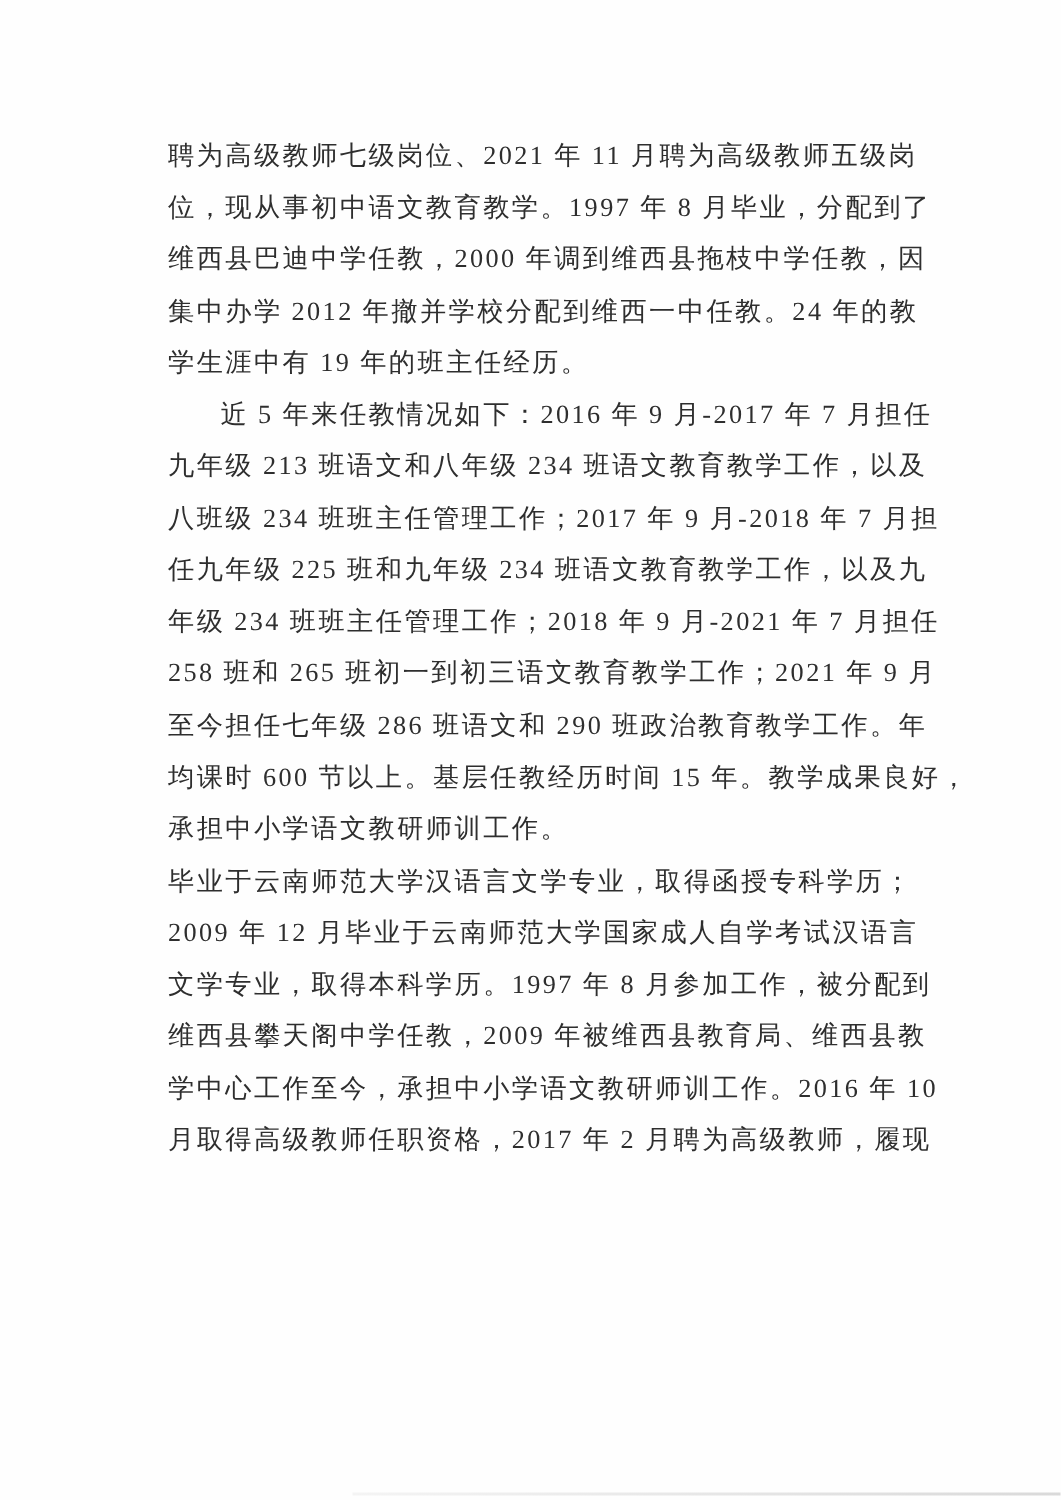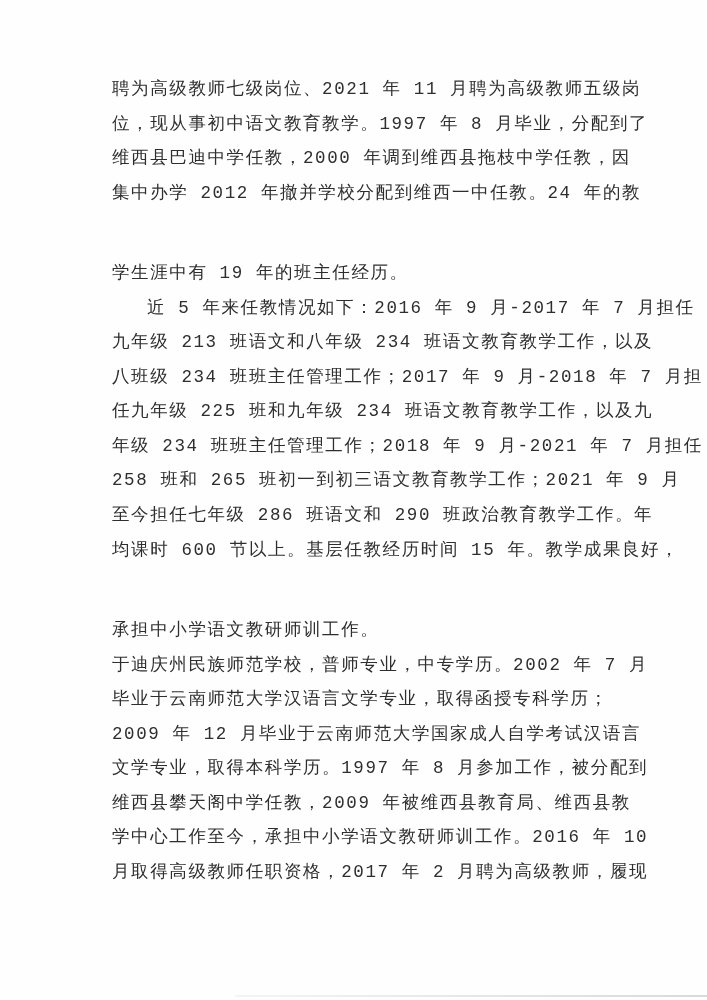--- a/index.html
+++ b/index.html
@@ -16,38 +16,37 @@
   .page {
     position: absolute;
     left: 0; top: 0;
     width: 707px;
     height: 1000px;
     background: #fefefe;
   }
   .text-block {
     position: absolute;
     left: 112px;
-    top: 72px;
+    top: 86px;
     width: 490px;
-    font-family: Liberation Mono, monospace;
+    font-family: Liberation Serif, serif;
     font-size: 17.5px;
     color: #2e2e2e;
     letter-spacing: 1.6px;
   }
   .line {
     height: 34.55px;
     line-height: 34.55px;
     white-space: nowrap;
     overflow: visible;
     text-align: justify;
     text-align-last: justify;
   }
   .line.last {
     text-align-last: left;
-    margin-top: 46px;
   }
   .line.indent {
     padding-left: 35px;
   }
   .bottom-edge {
     position: absolute;
     left: 235px;
     right: 0;
     top: 995px;
     height: 2px;
@@ -74,21 +73,20 @@
       <div class="line">八班级 234 班班主任管理工作；2017 年 9 月-2018 年 7 月担</div>
       <div class="line">任九年级 225 班和九年级 234 班语文教育教学工作，以及九</div>
       <div class="line">年级 234 班班主任管理工作；2018 年 9 月-2021 年 7 月担任</div>
       <div class="line">258 班和 265 班初一到初三语文教育教学工作；2021 年 9 月</div>
       <div class="line">至今担任七年级 286 班语文和 290 班政治教育教学工作。年</div>
       <div class="line">均课时 600 节以上。基层任教经历时间 15 年。教学成果良好，</div>
       <div class="line last">承担中小学语文教研师训工作。</div>
     </div>
 
     <div>
-      <div class="line">于迪庆州民族师范学校，普师专业，中专学历。2002 年 7 月</div>
       <div class="line">毕业于云南师范大学汉语言文学专业，取得函授专科学历；</div>
       <div class="line">2009 年 12 月毕业于云南师范大学国家成人自学考试汉语言</div>
       <div class="line">文学专业，取得本科学历。1997 年 8 月参加工作，被分配到</div>
       <div class="line">维西县攀天阁中学任教，2009 年被维西县教育局、维西县教</div>
       <div class="line">学中心工作至今，承担中小学语文教研师训工作。2016 年 10</div>
       <div class="line">月取得高级教师任职资格，2017 年 2 月聘为高级教师，履现</div>
     </div>
 
   </div>
   <div class="bottom-edge"></div>

